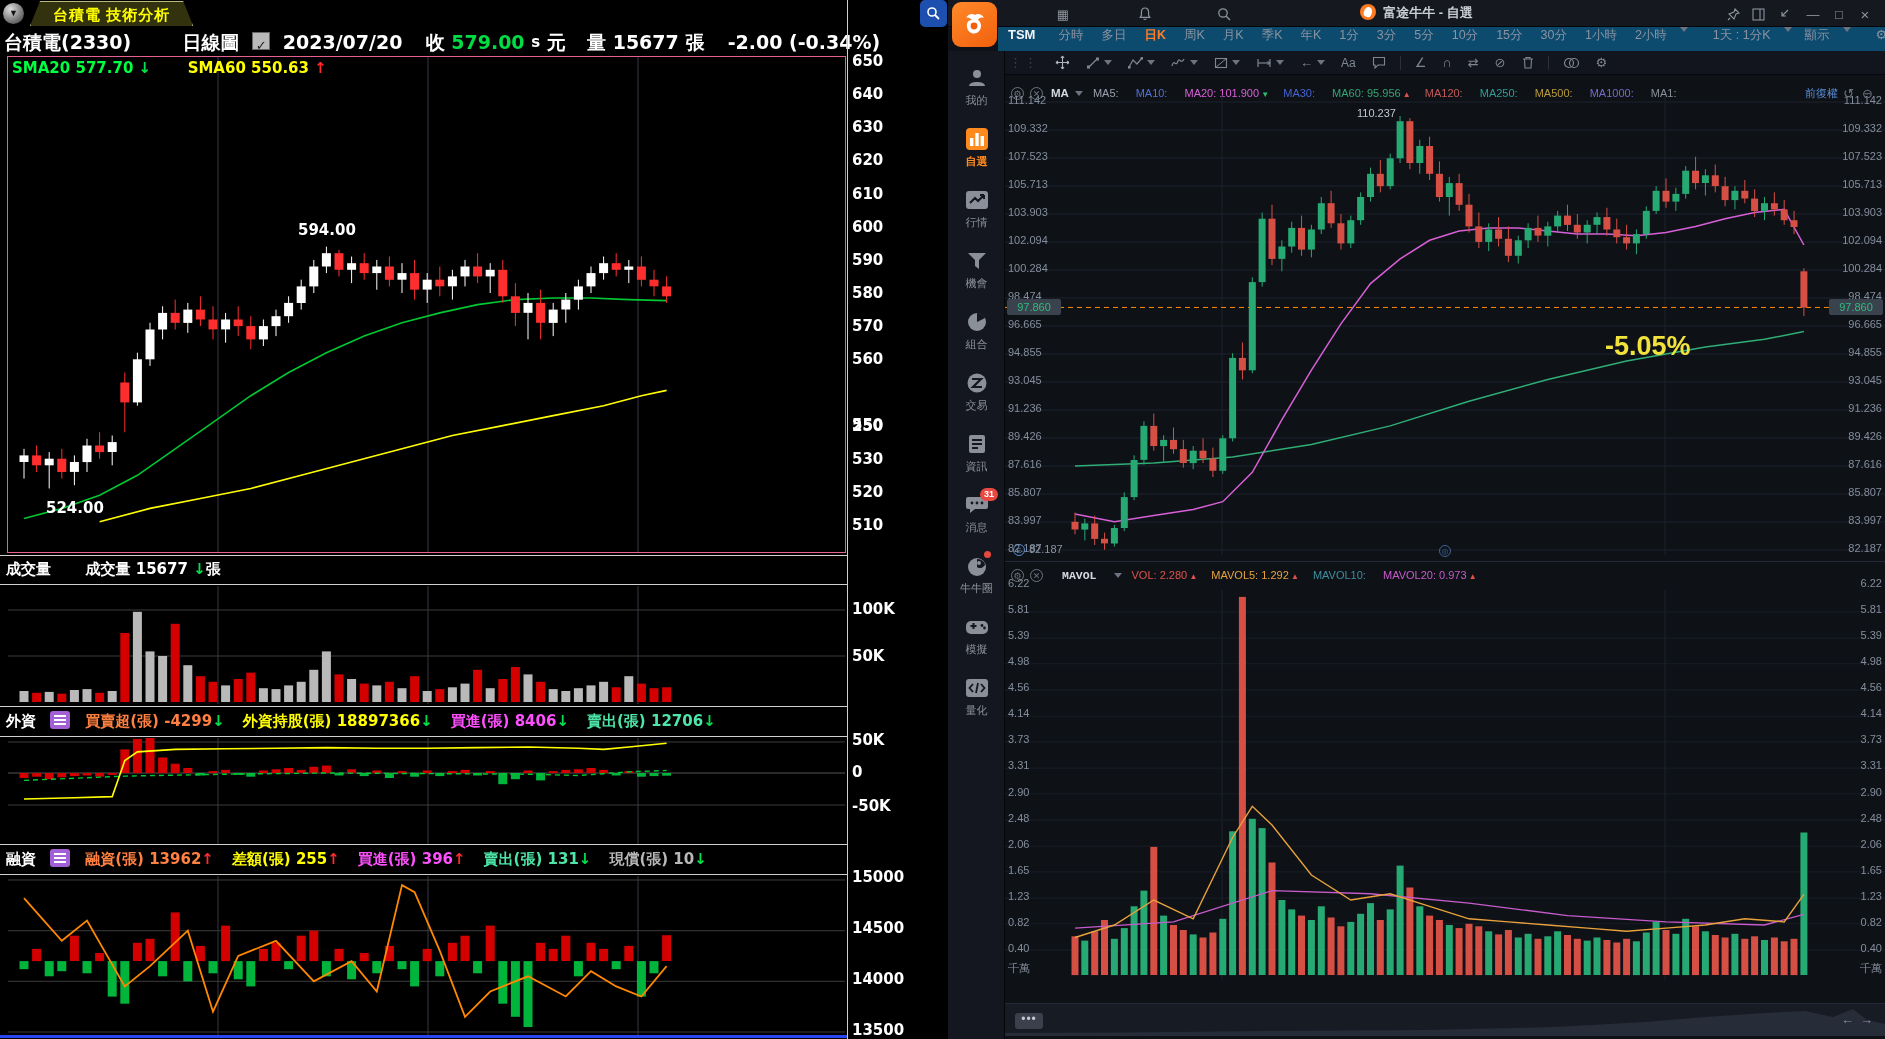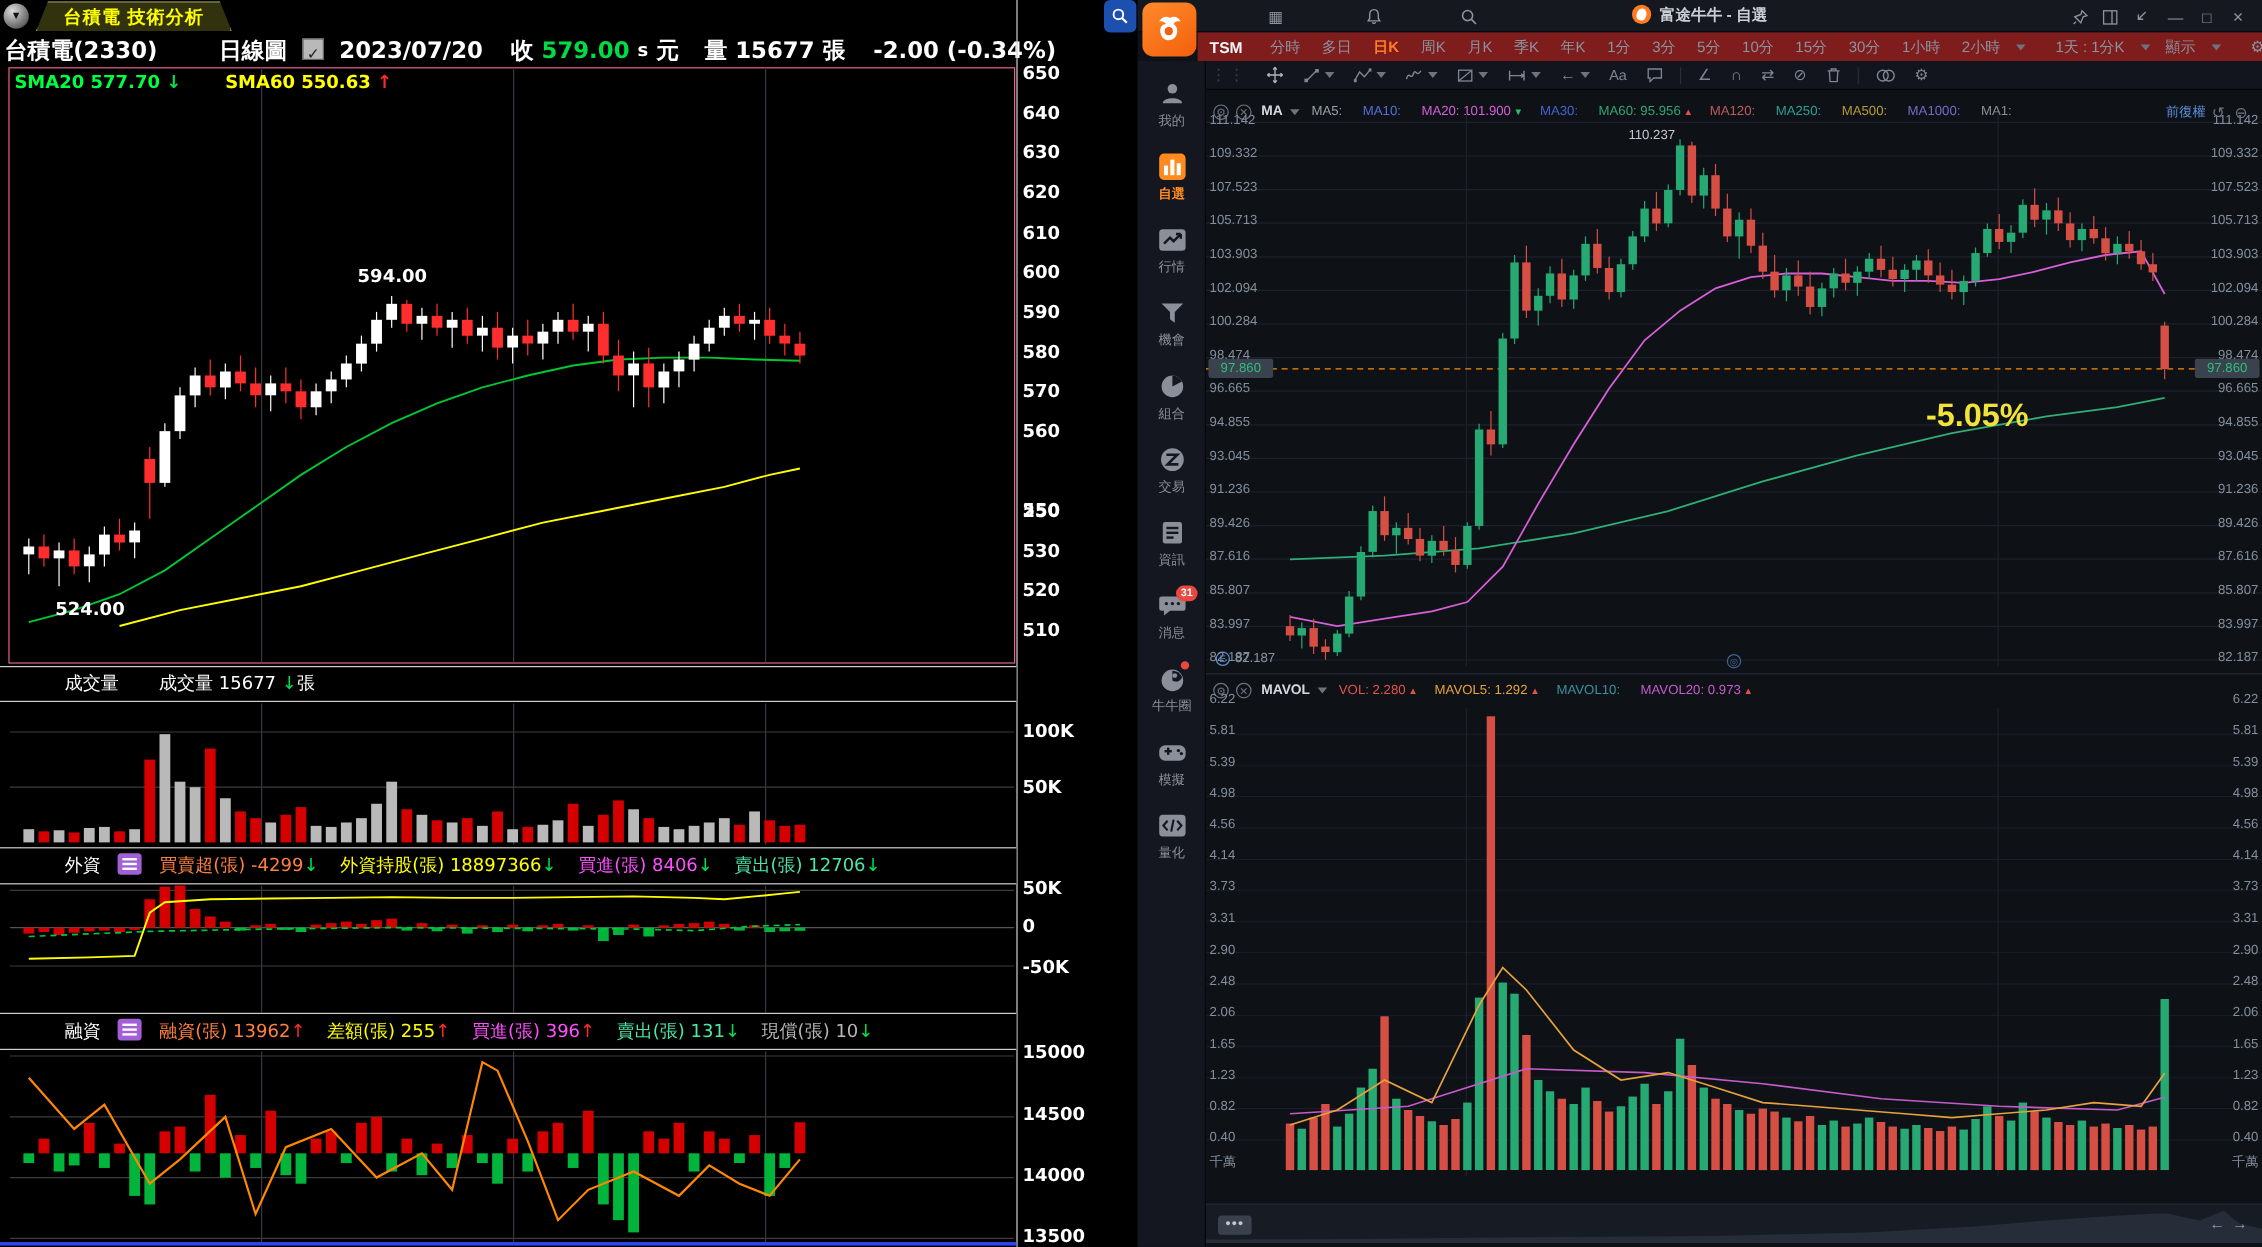--- a/index.html
+++ b/index.html
@@ -24,22 +24,22 @@
   .chk { display:inline-block; width:18px; height:18px; background:#b9b9b9; color:#222;
     font-size:13px; text-align:center; line-height:18px; margin:3px 6px 0 6px; border:1px solid #666; }
   #lt-main-box { position:absolute; left:7px; top:56px; width:839px; height:497px;
     border:1px solid #e86090; background:#000; }
   #lt-sma { position:absolute; left:12px; top:59px; font-size:15px; font-weight:bold; white-space:nowrap;
     font-family:"DejaVu Sans",sans-serif; }
   .axcol-lab { position:absolute; left:852px; width:90px; font-size:15px; font-weight:bold; color:#fff;
     font-family:"DejaVu Sans",sans-serif; }
   #lt-vline { position:absolute; left:847px; top:0; width:1px; height:1039px; background:#cfcfcf; }
   .sec-header { position:absolute; left:0; width:847px; background:#000; border-top:1px solid #cfcfcf;
-    border-bottom:1px solid #cfcfcf; font-size:15px; font-weight:normal; color:#fff; white-space:nowrap;
-    font-family:"DejaVu Sans",sans-serif;padding-left:48px; }
+    border-bottom:1px solid #cfcfcf; font-size:15px; font-weight:bold; color:#fff; white-space:nowrap;
+    font-family:"DejaVu Sans",sans-serif; }
   .sec-header .in { padding:4px 6px 0 6px; display:block; }
   .menu-ic { display:inline-block; width:20px; height:18px; background:#a35fd6; border-radius:3px;
     margin:0 10px 0 14px; vertical-align:-3px; position:relative; }
   .menu-ic:before { content:""; position:absolute; left:4px; top:4px; width:12px; height:2px;
     background:#fff; box-shadow:0 4px 0 #fff, 0 8px 0 #fff; }
   .fld { margin-right:18px; }
   #lt-blue-line { position:absolute; left:0; top:1035px; width:847px; height:3px; background:#2b46f0; }
   svg { display:block; }
   
   #right-app { position:absolute; left:948px; top:0; width:937px; height:1039px; background:#0e1117; }
@@ -49,22 +49,22 @@
     font-size:13px; line-height:26px; font-weight:bold; }
   #rt-title .dot { display:inline-block; width:16px; height:16px; border-radius:50%; background:#ff7a21;
     vertical-align:-3px; margin-right:7px; position:relative; }
   #rt-title .dot:before { content:""; position:absolute; left:4px; top:3px; width:8px; height:10px;
     border-radius:50% 50% 40% 40%; background:#fff; transform:rotate(18deg); }
   .tb-ic { position:absolute; top:4px; width:20px; height:20px; color:#8d939e;
     display:flex; align-items:center; justify-content:center; font-size:13px; }
   #rt-logo { position:absolute; left:4px; top:2px; width:45px; height:45px; border-radius:9px;
     background:linear-gradient(145deg,#ff8a2a,#f2600d); display:flex; align-items:center;
     justify-content:center; z-index:5; }
-  #rt-tabrow { position:absolute; left:50px; top:27px; width:887px; height:24px; background:#7f1d1d;
-    display:flex; align-items:center; color:#8b93a1; font-size:12.5px; white-space:nowrap; overflow:hidden; }
+  #rt-tabrow { position:absolute; left:50px; top:27px; width:887px; height:24px; background:#0c4a6e;
+    display:flex; align-items:flex-start; color:#8b93a1; font-size:12.5px; white-space:nowrap; overflow:hidden; }
   #rt-tabrow .sym { color:#f2f4f7; font-weight:bold; font-size:13px; margin:0 14px 0 10px; }
   #rt-tabrow .per { margin:0 9px; cursor:default; }
   #rt-tabrow .per.active { color:#ff7e26; font-weight:bold; }
   #rt-tabrow .sep { width:1px; height:14px; background:#2a2f3a; margin:0 8px; }
   .caret { display:inline-block; width:0; height:0; border-left:4px solid transparent;
     border-right:4px solid transparent; border-top:5px solid #6d7480; margin-left:4px; vertical-align:2px; }
   .reddot { display:inline-block; width:6px; height:6px; border-radius:50%; background:#e8483f;
     vertical-align:8px; margin-left:1px; }
   #rt-toolrow { position:absolute; left:57px; top:51px; width:880px; height:24px; background:#12151d;
     display:flex; align-items:center; color:#7e8694; border-bottom:1px solid #05070a; }
@@ -91,21 +91,21 @@
     font-size:11px; line-height:16px; text-align:center; border-radius:2px; z-index:4; }
   #rt-pct { position:absolute; color:#f2e23c; font-size:27px; font-weight:bold; }
   #rt-peak { position:absolute; color:#c2c7cf; font-size:11px; }
   .e-marker { position:absolute; font-size:10px; color:#5a8dd8; }
   .e-marker .ec { display:inline-block; width:12px; height:12px; border:1px solid #5a8dd8; border-radius:50%;
     line-height:11px; text-align:center; font-size:8px; }
   .e-marker .ev { color:#8b93a1; margin-left:4px; font-size:11px; }
   #rt-divider { position:absolute; left:0; top:486px; width:880px; height:1px; background:#232936; }
   #rt-mavolrow { position:absolute; left:6px; top:492px; height:16px; font-size:11px; color:#8b93a1;
     white-space:nowrap; display:flex; align-items:center; }
-  #rt-mavolrow b { color:#d5d9e0; font-weight:bold; margin:0 2px; font-size:11.5px; }
+  #rt-mavolrow b { color:#d5d9e0; font-weight:bold; margin:0 13px; font-size:11.5px;font-family:Liberation Mono, monospace; }
   #rt-timeaxis { position:absolute; left:0; top:905px; width:880px; height:16px; color:#848e9c; font-size:11px; }
   #rt-nav { position:absolute; left:0; top:928px; width:880px; height:33px; background:#171b24;
     border-top:1px solid #232936; }
   #nav-dots { position:absolute; left:10px; top:9px; width:28px; height:16px; background:#3a414d;
     border-radius:3px; color:#c3c8d0; text-align:center; line-height:13px; font-size:12px; letter-spacing:1px; }
   #nav-arrows { position:absolute; right:6px; top:8px; color:#8b93a1; font-size:13px; letter-spacing:6px; }
   #rt-histnav { position:absolute; right:4px; top:86px; color:#6d7480; font-size:13px; letter-spacing:8px; z-index:5; }
   .updn-g { color:#00e050; } .updn-r { color:#ff2a2a; }
 </style>
 </head>

